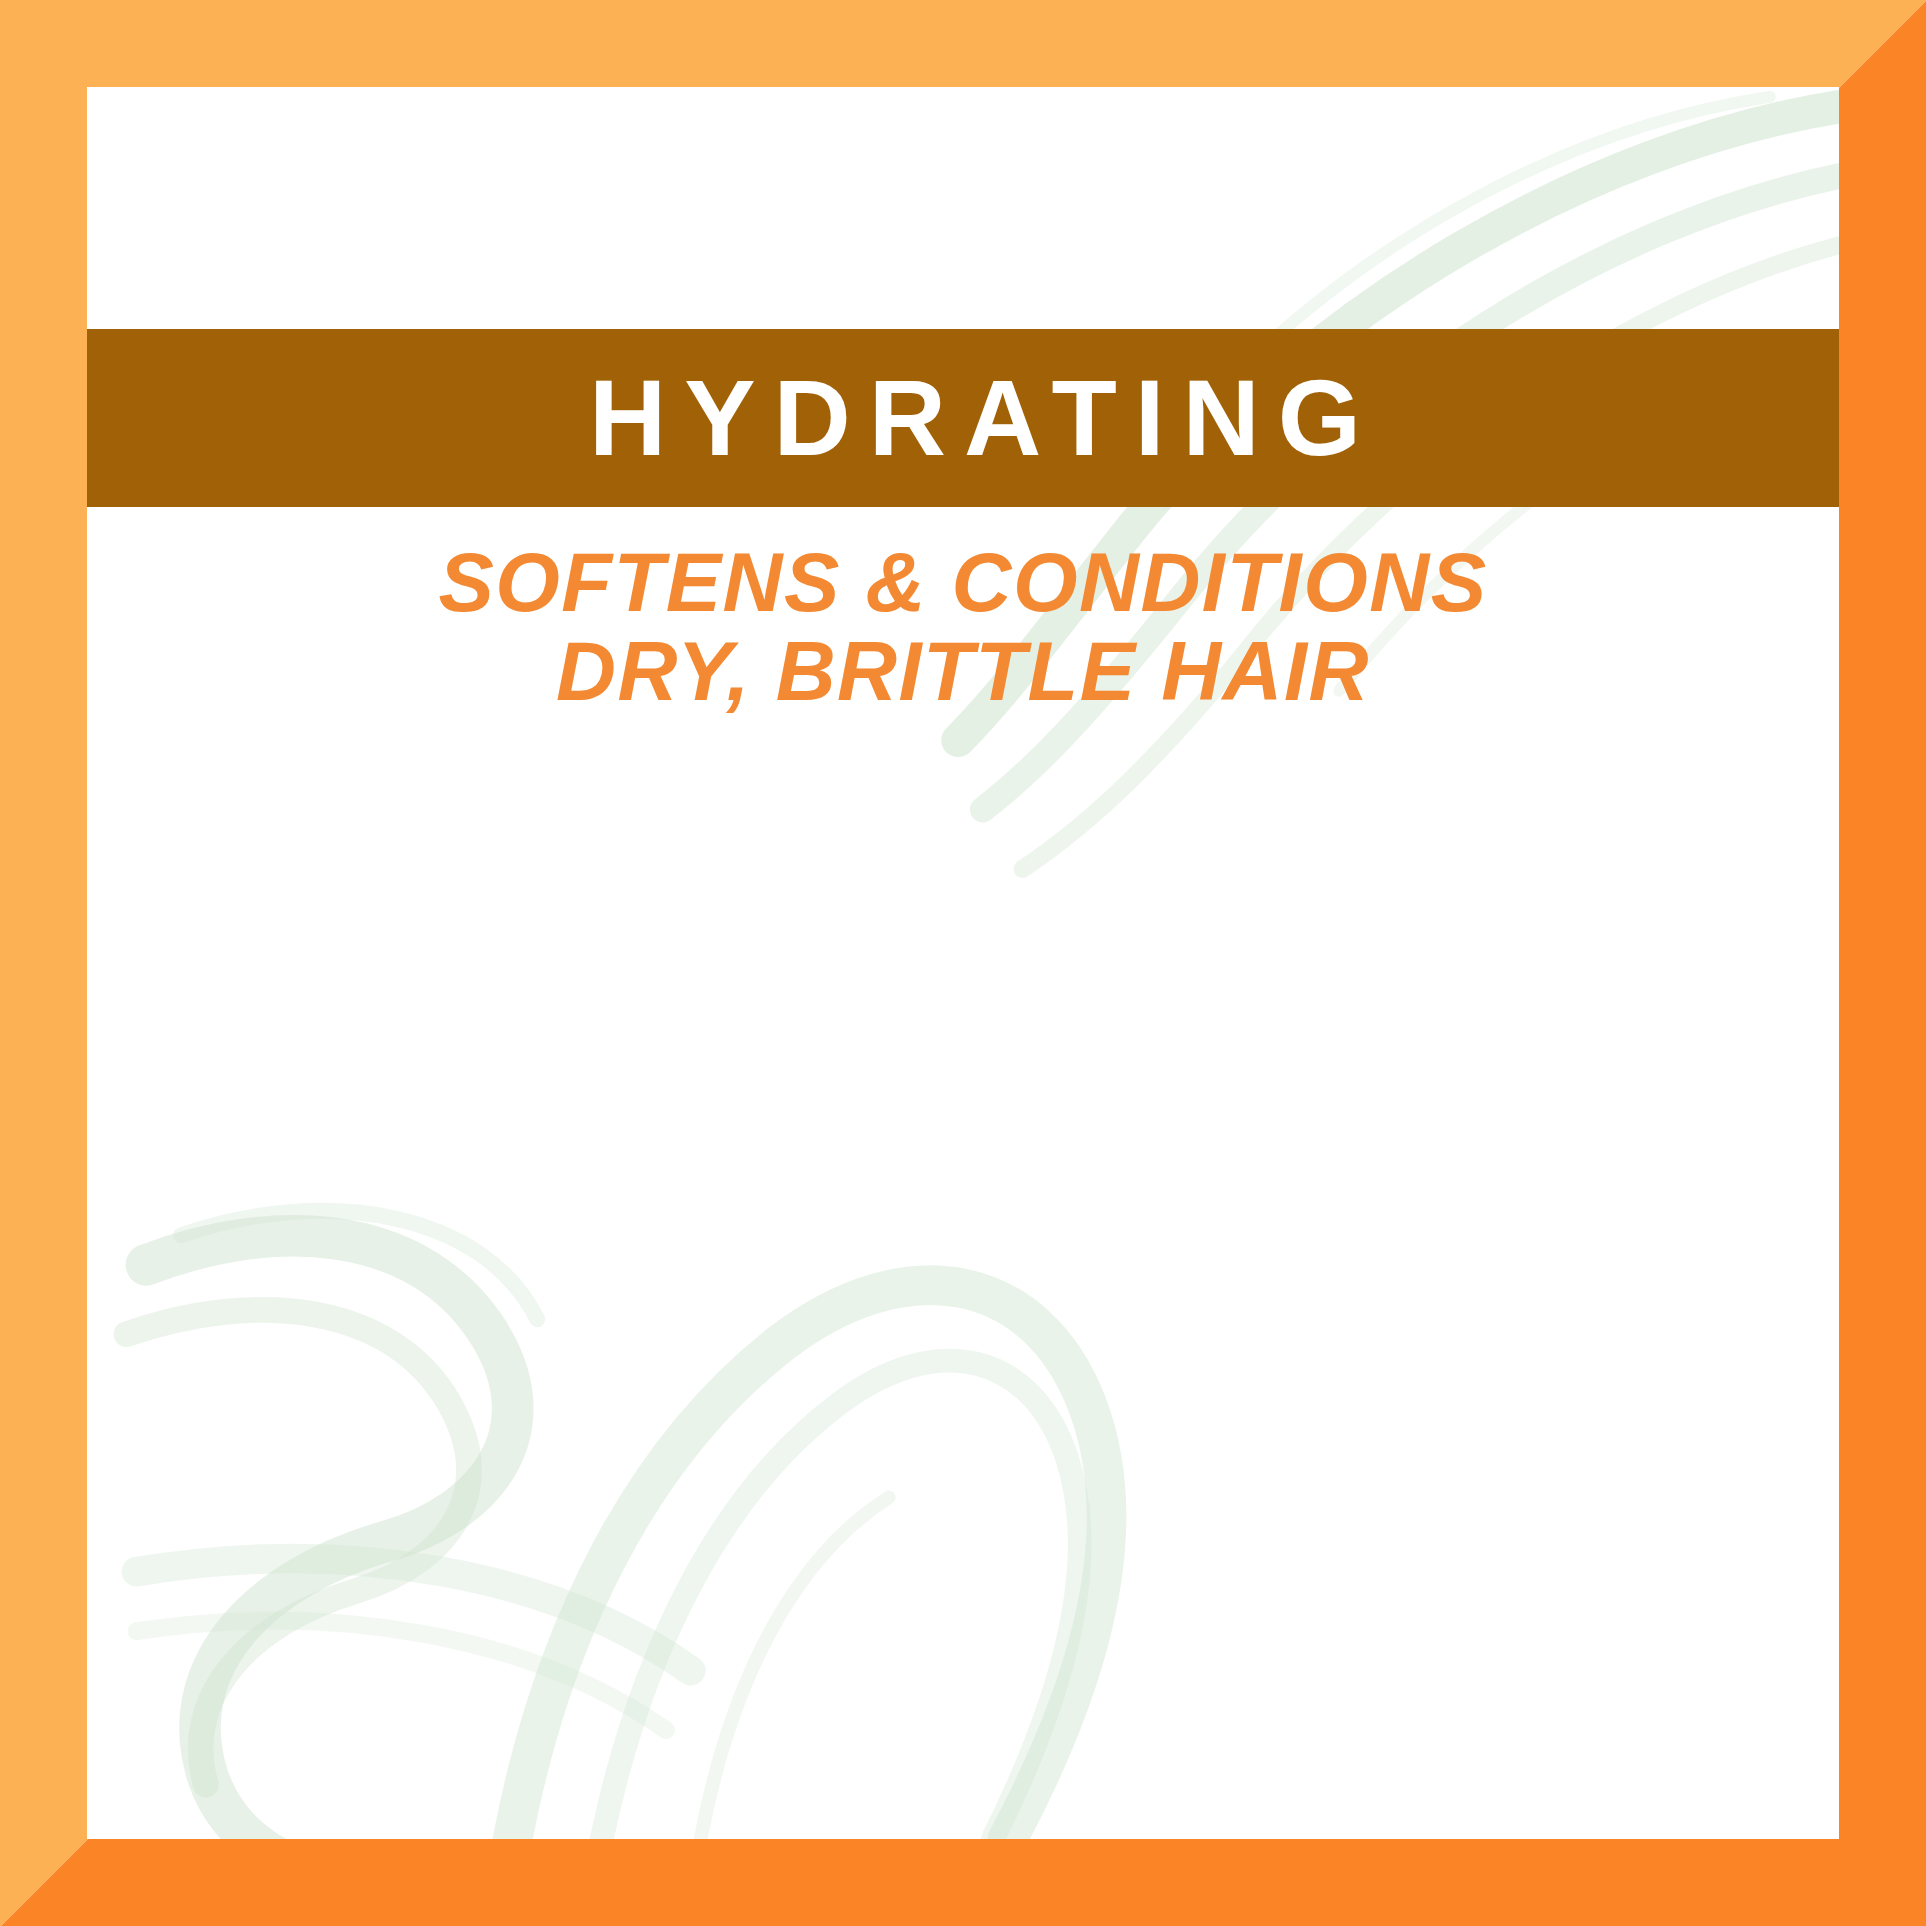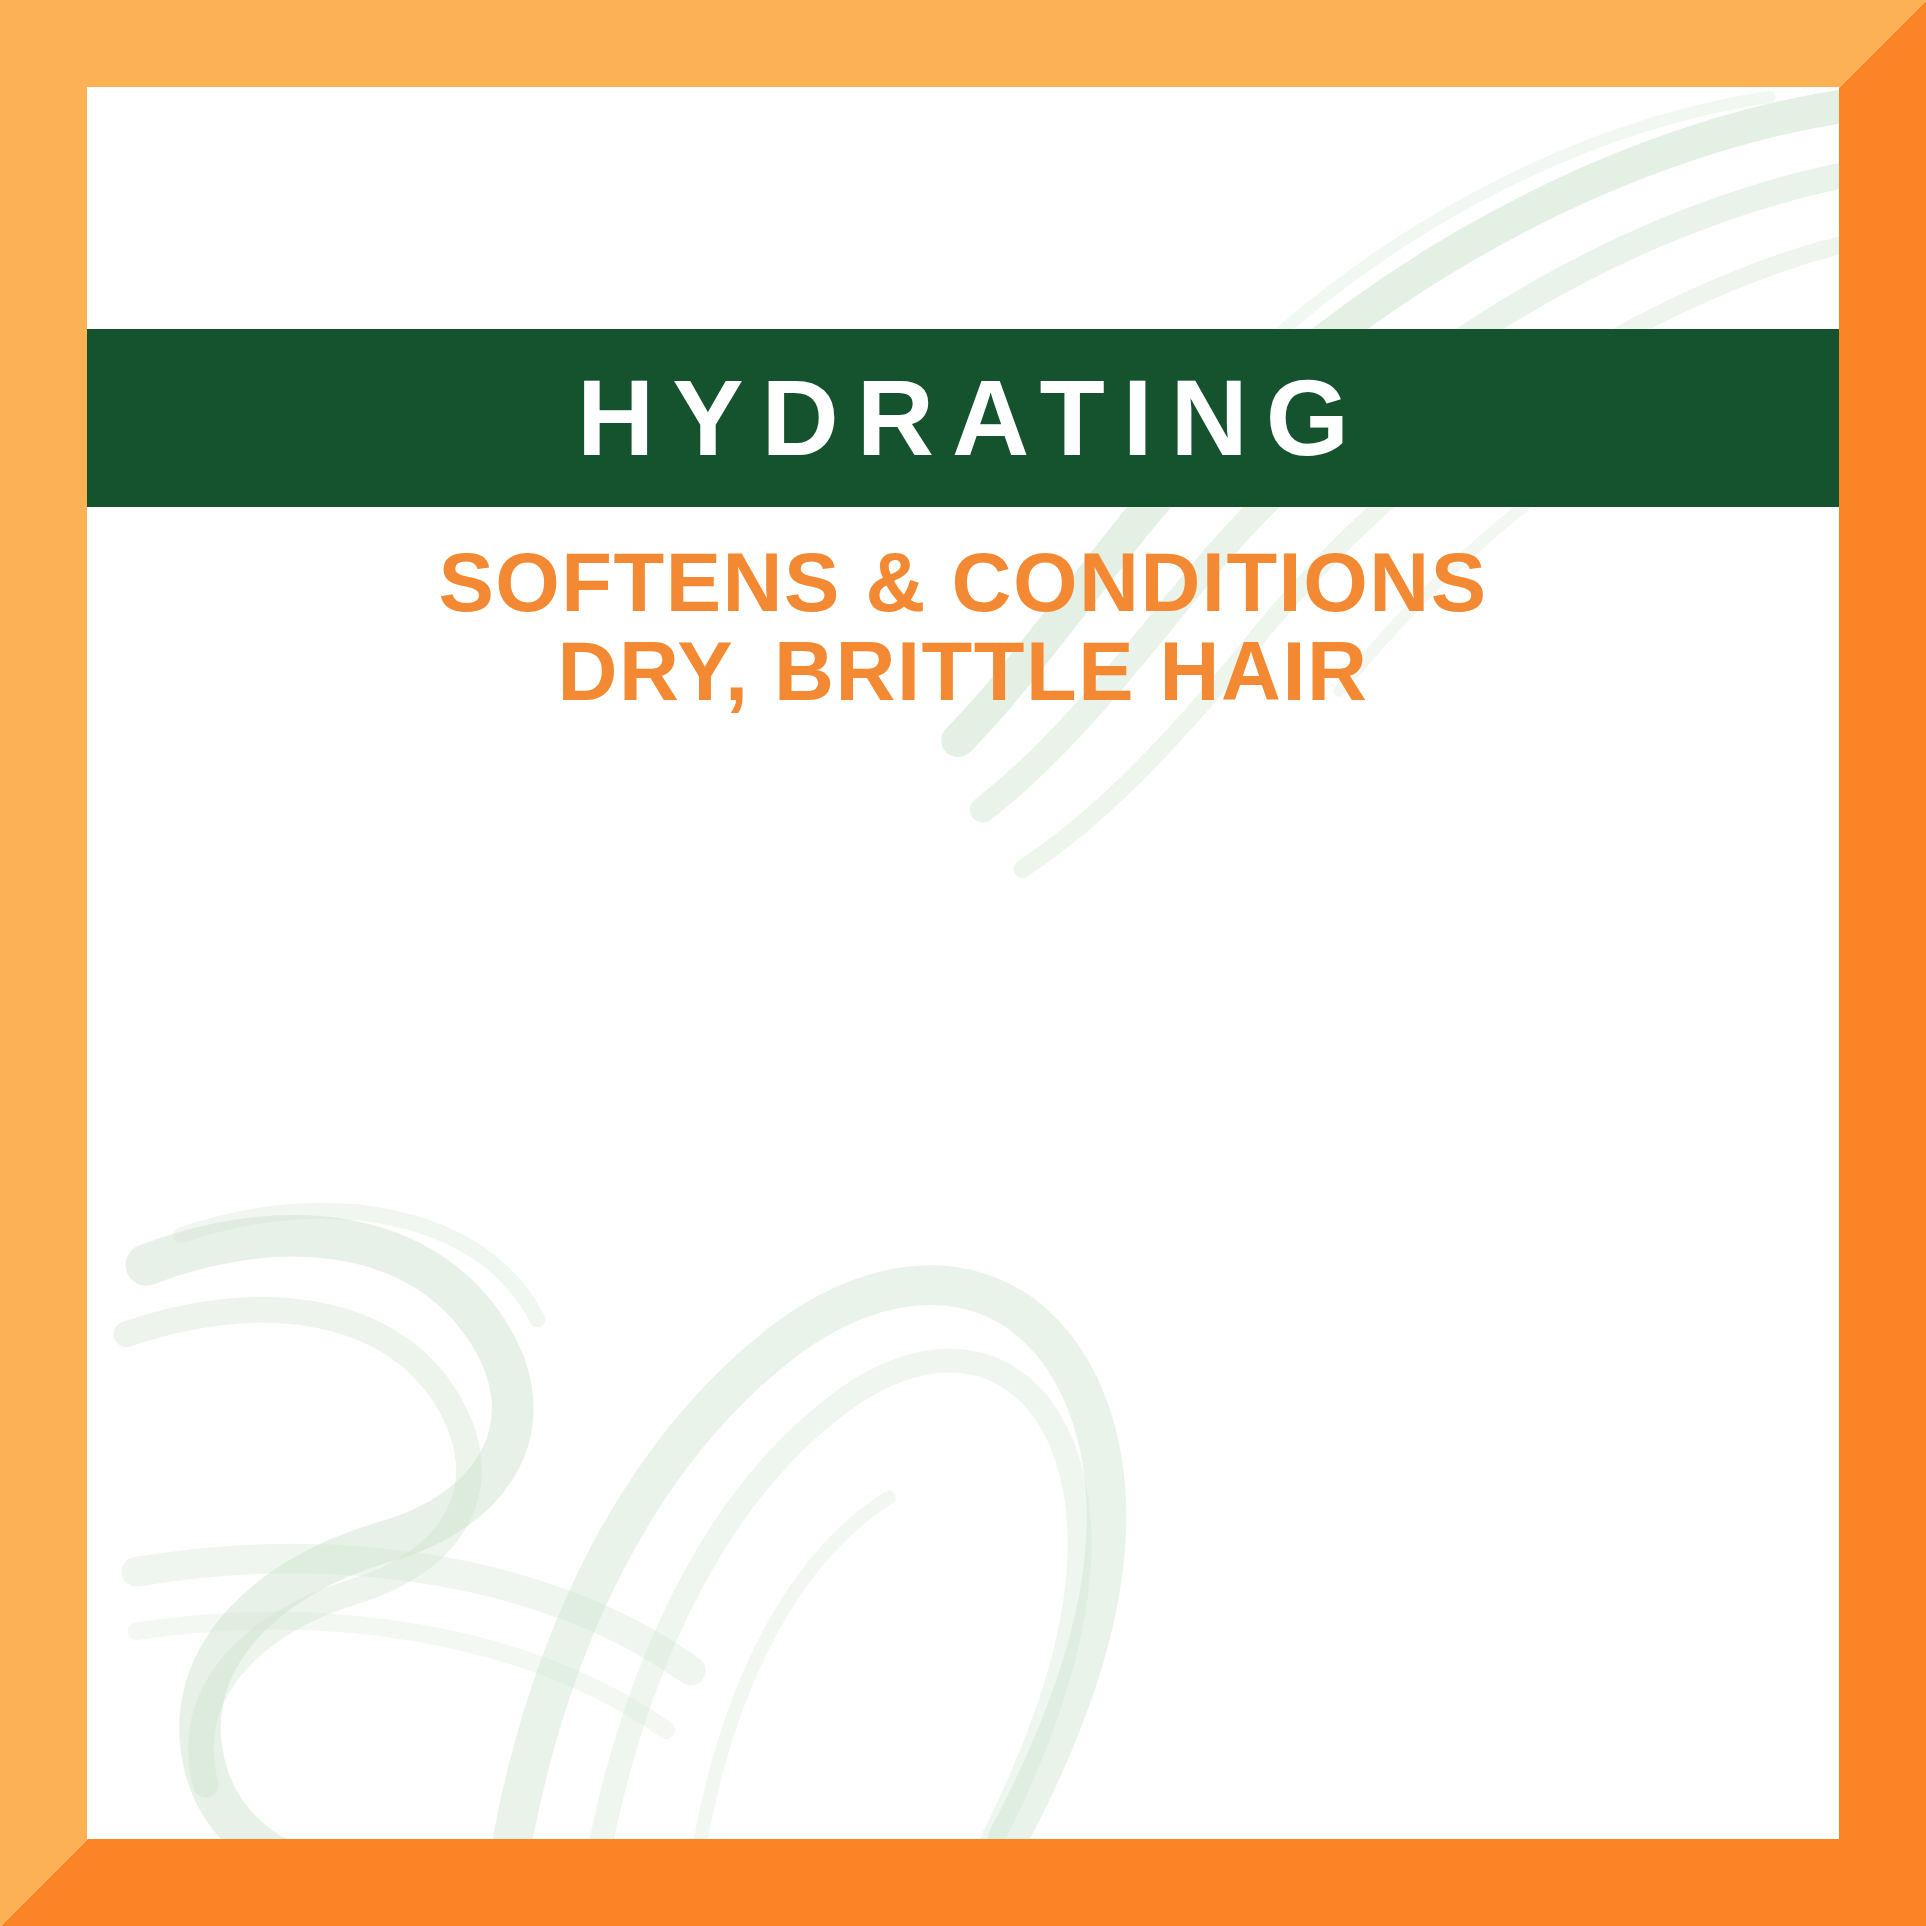--- a/index.html
+++ b/index.html
@@ -52,25 +52,26 @@
   }
   .decor svg { display: block; width: 100%; height: 100%; }
 
   
   .band {
     position: absolute;
     left: 0;
     top: 242px;           
     width: 100%;
     height: 178px;
-    background: #14532d;
+    background: #a16207;
     display: flex;
     align-items: center;
     justify-content: center;
     z-index: 3;
+    padding-left: 12px;
   }
   .band-title {
     color: #ffffff;
     font-size: 107px;
     font-weight: 700;
     letter-spacing: 18px;
     text-indent: 18px;
     line-height: 1;
     white-space: nowrap;
   }
@@ -91,21 +92,21 @@
   .benefit {
     color: #f38a33;
     font-size: 83px;
     font-weight: 700;
     line-height: 1.07;
     text-align: center;
     letter-spacing: 1.5px;
     max-width: 1485px;
     white-space: pre-line;
   }
-  .benefit.b1 { margin-top: 26px; }
+  .benefit.b1 { margin-top: 26px; font-style: italic; }
   .benefit.b2 { margin-top: 149px; }
   .benefit.b3 { margin-top: 149px; }
 </style>
 </head>
 <body>
 
 <div id="poster">
 
   <div class="frame-light"></div>
   <div class="frame-dark"></div>

